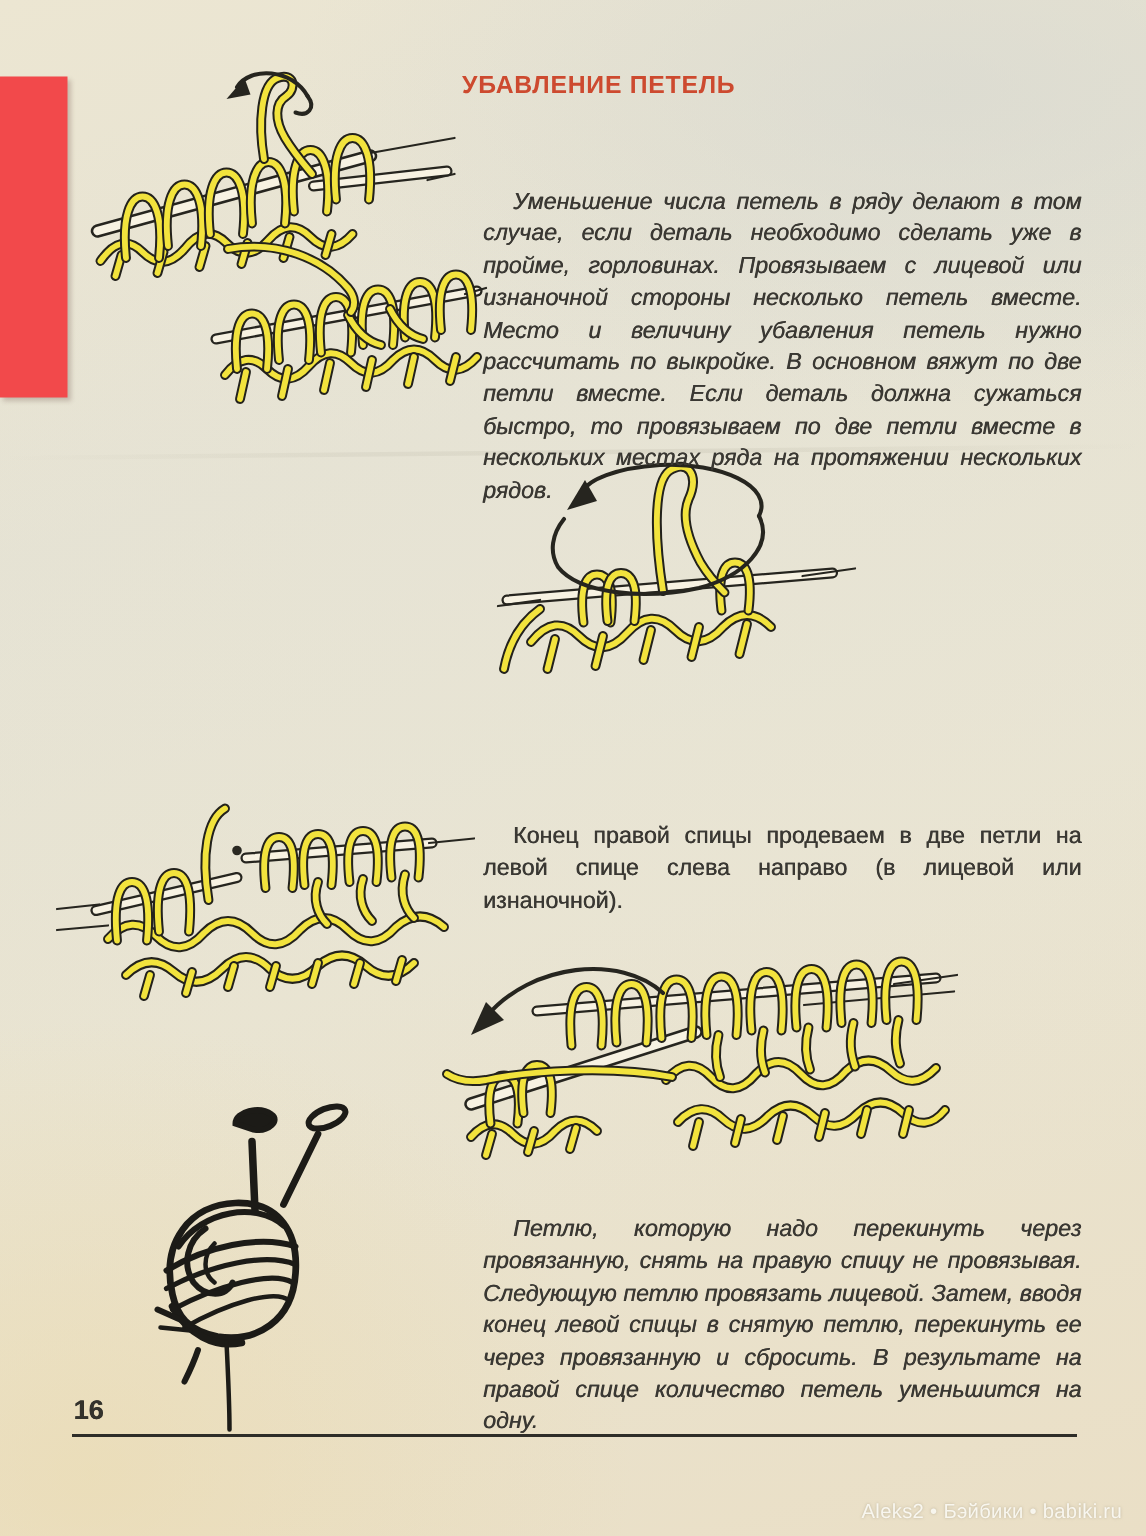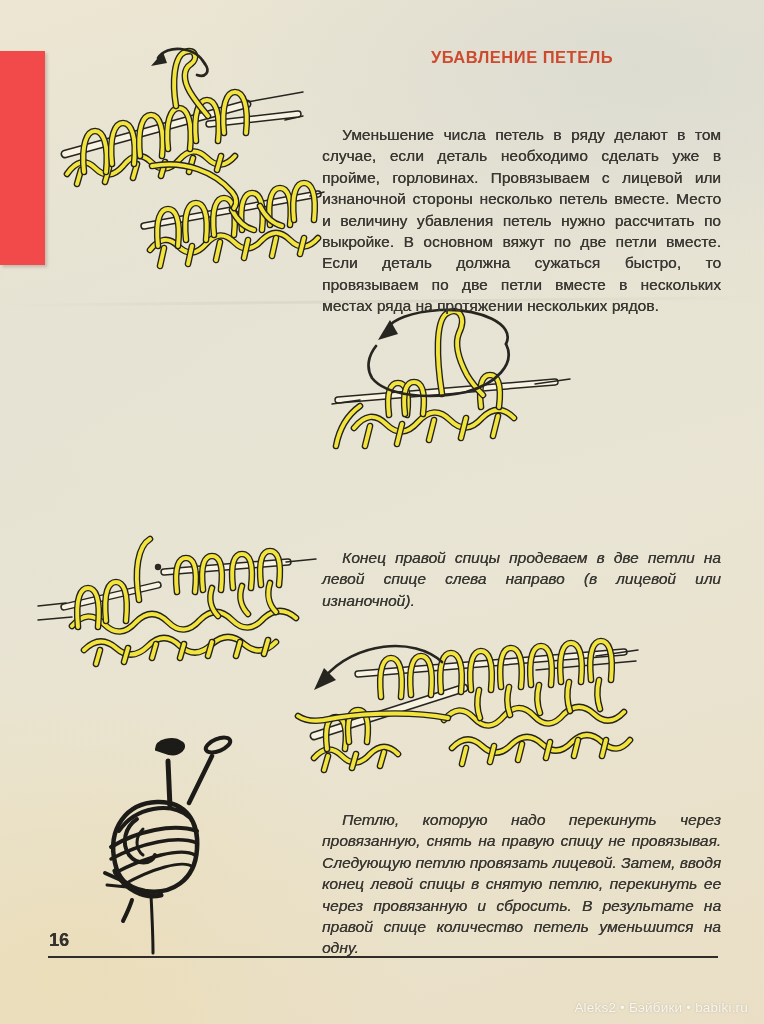--- a/index.html
+++ b/index.html
@@ -16,35 +16,35 @@
       radial-gradient(ellipse 900px 520px at 55% 42%, rgba(232,229,215,.5), transparent 78%),
       linear-gradient(163deg,#ece6d2 0%,#e5e2d3 30%,#e9e4d1 58%,#eadfc6 100%);
   }
   .crease{position:absolute;left:0;top:300px;width:764px;height:3px;
     background:linear-gradient(90deg,transparent,rgba(120,115,95,.08) 30%,rgba(120,115,95,.10) 60%,transparent);transform:rotate(-.6deg);}
   .red-tab{
     position:absolute;left:0;top:51px;width:45px;height:214px;
     background:#f2494b;box-shadow:2px 2px 3px rgba(90,60,50,.25);
   }
   .heading{
-    position:absolute;left:322px;width:400px;
+    position:absolute;left:308px;width:400px;
     color:#cd4a2f;font-weight:700;font-size:14px;letter-spacing:.5px;
-    text-align:center;white-space:nowrap;
+    text-align:left;white-space:nowrap;
   }
   .heading.title{font-size:16.5px;top:48px;}
   .h2{top:464px;}
   .h3{top:787px;}
   .para{
     position:absolute;left:322px;width:399px;
     color:#3a3833;font-size:15.5px;line-height:21.4px;
     text-align:justify;text-indent:20px;
     text-shadow:.25px 0 0 currentColor;
   }
-  .p1{top:124px;}
-  .p2{top:547px;font-style:italic;}
+  .p1{top:124px;font-style:italic;}
+  .p2{top:547px;}
   .p3{top:809px;font-style:italic;}
   .page-number{
     position:absolute;left:49px;top:930px;
     color:#33322c;font-weight:700;font-size:18px;
     text-shadow:.3px 0 0 currentColor;
   }
   .footer-rule{
     position:absolute;left:48px;top:956px;width:670px;height:2px;
     background:#2e2d28;
   }

